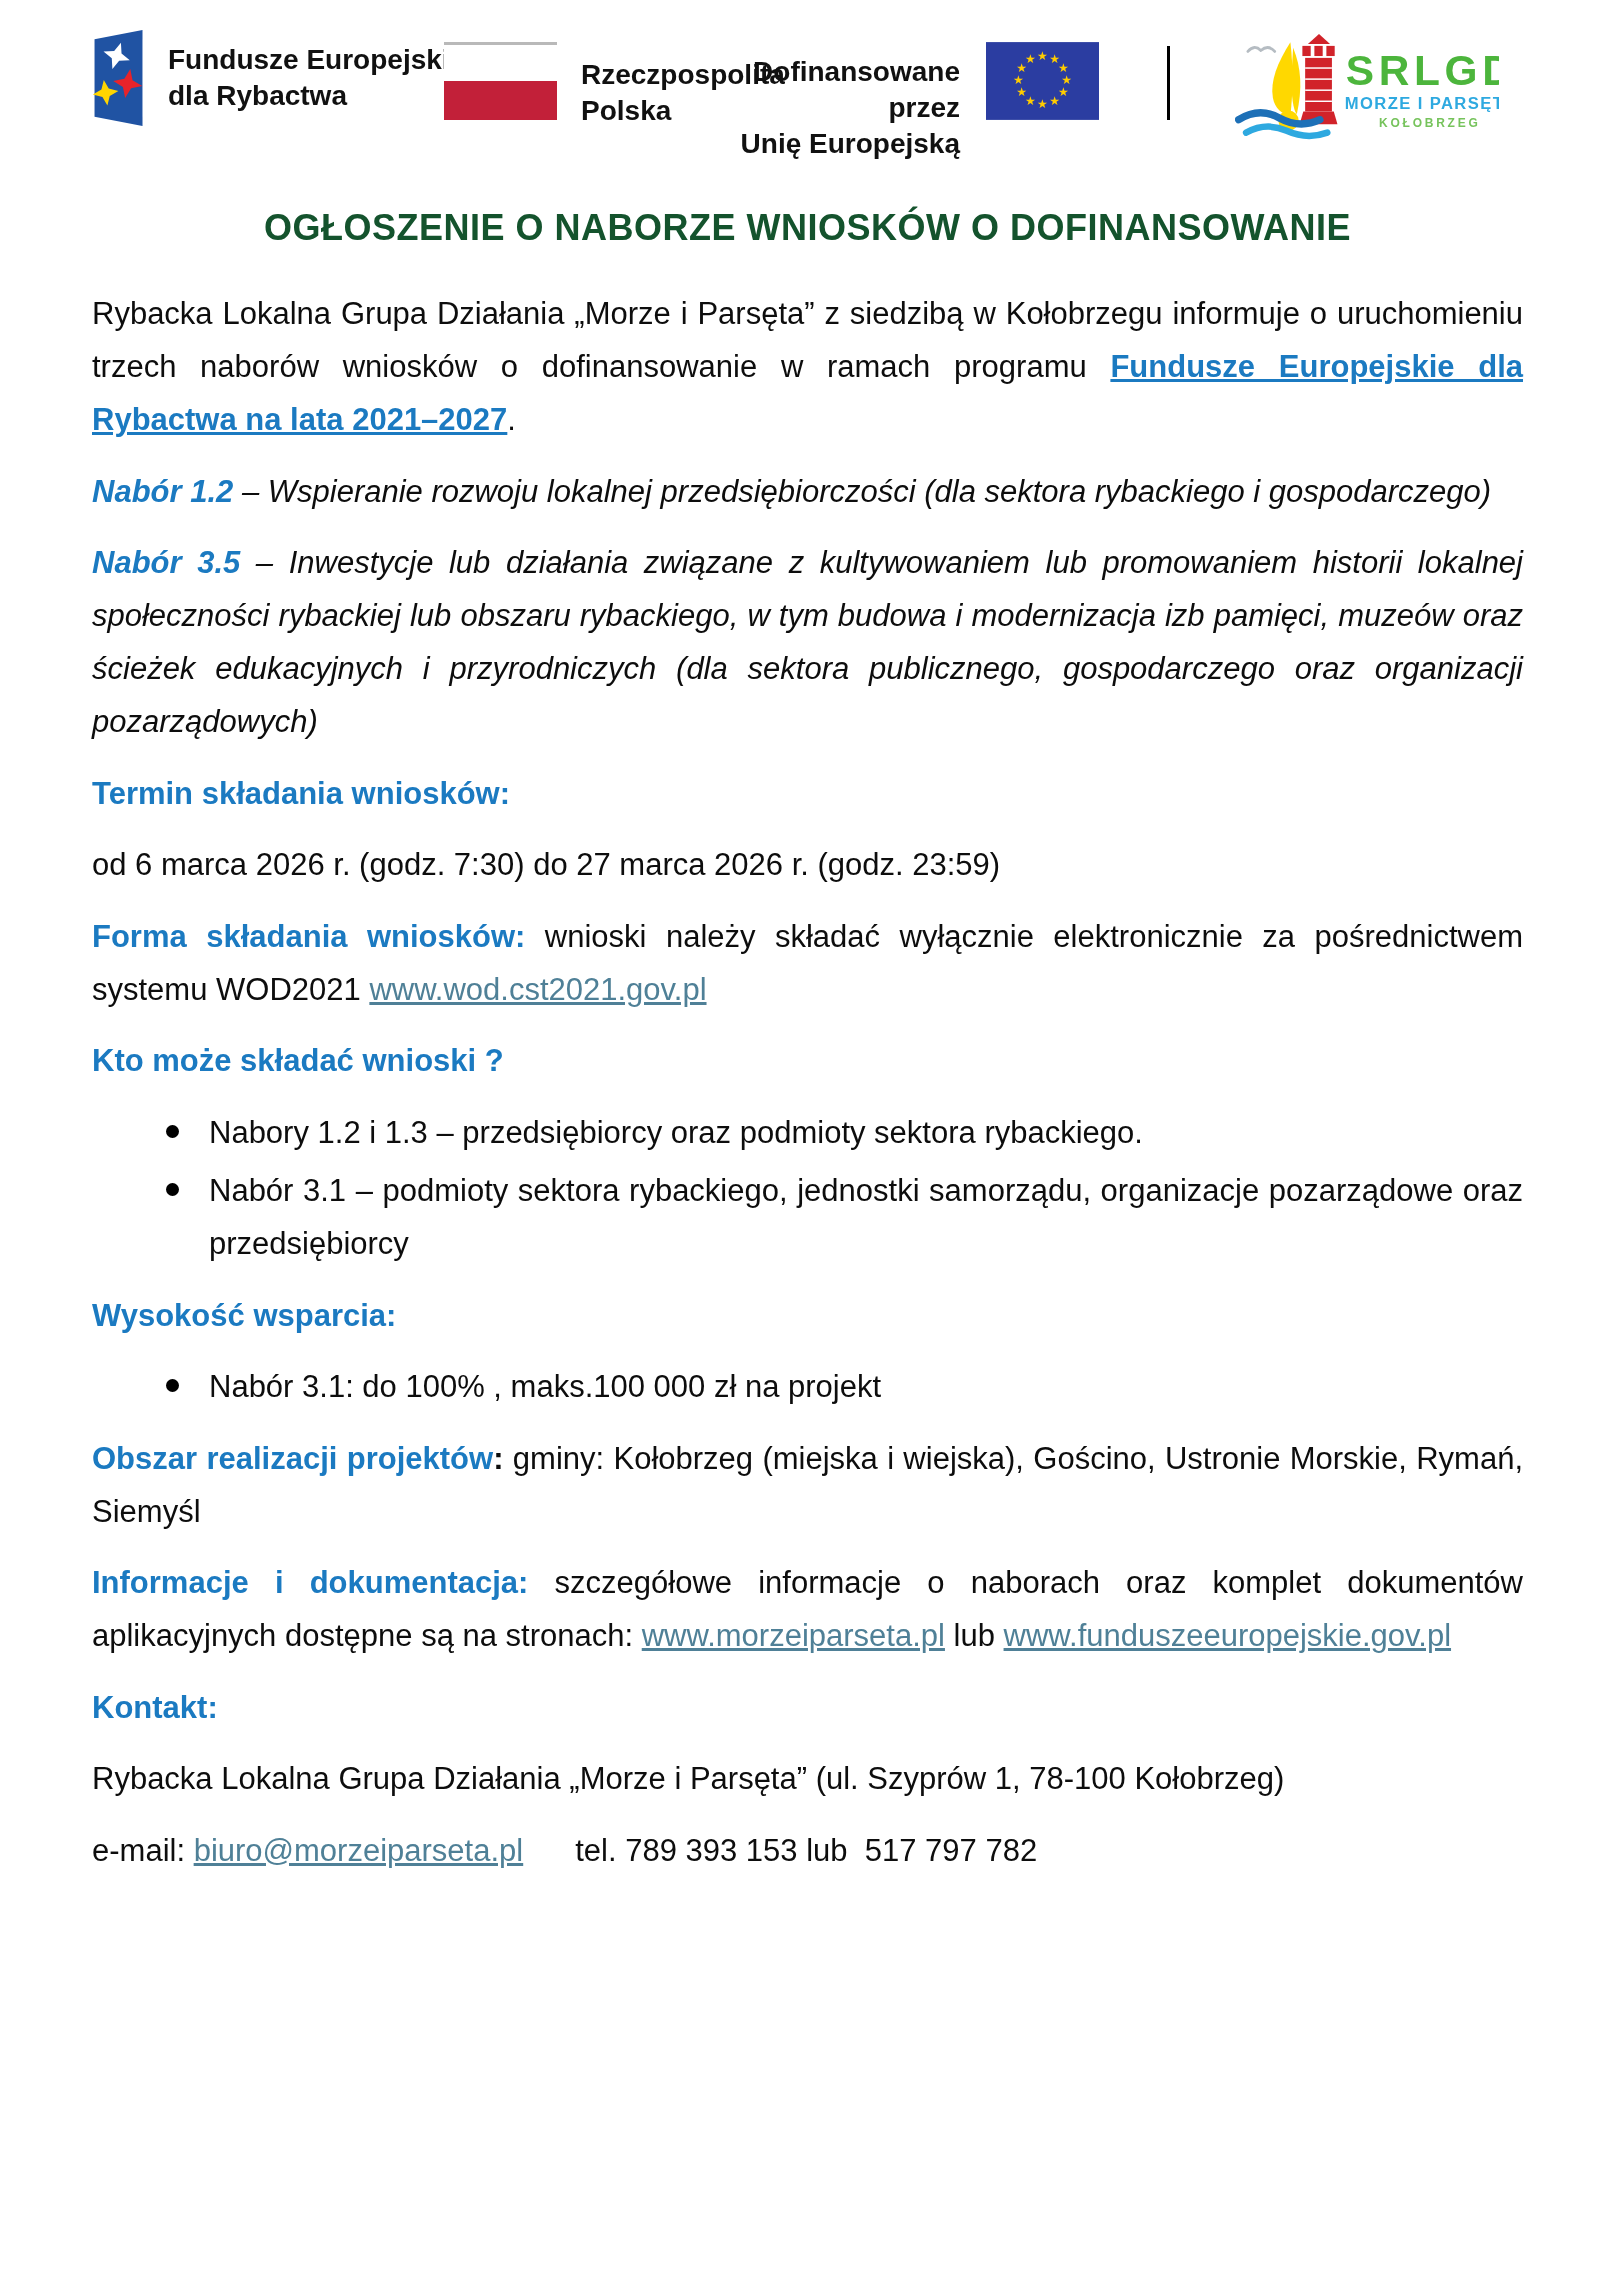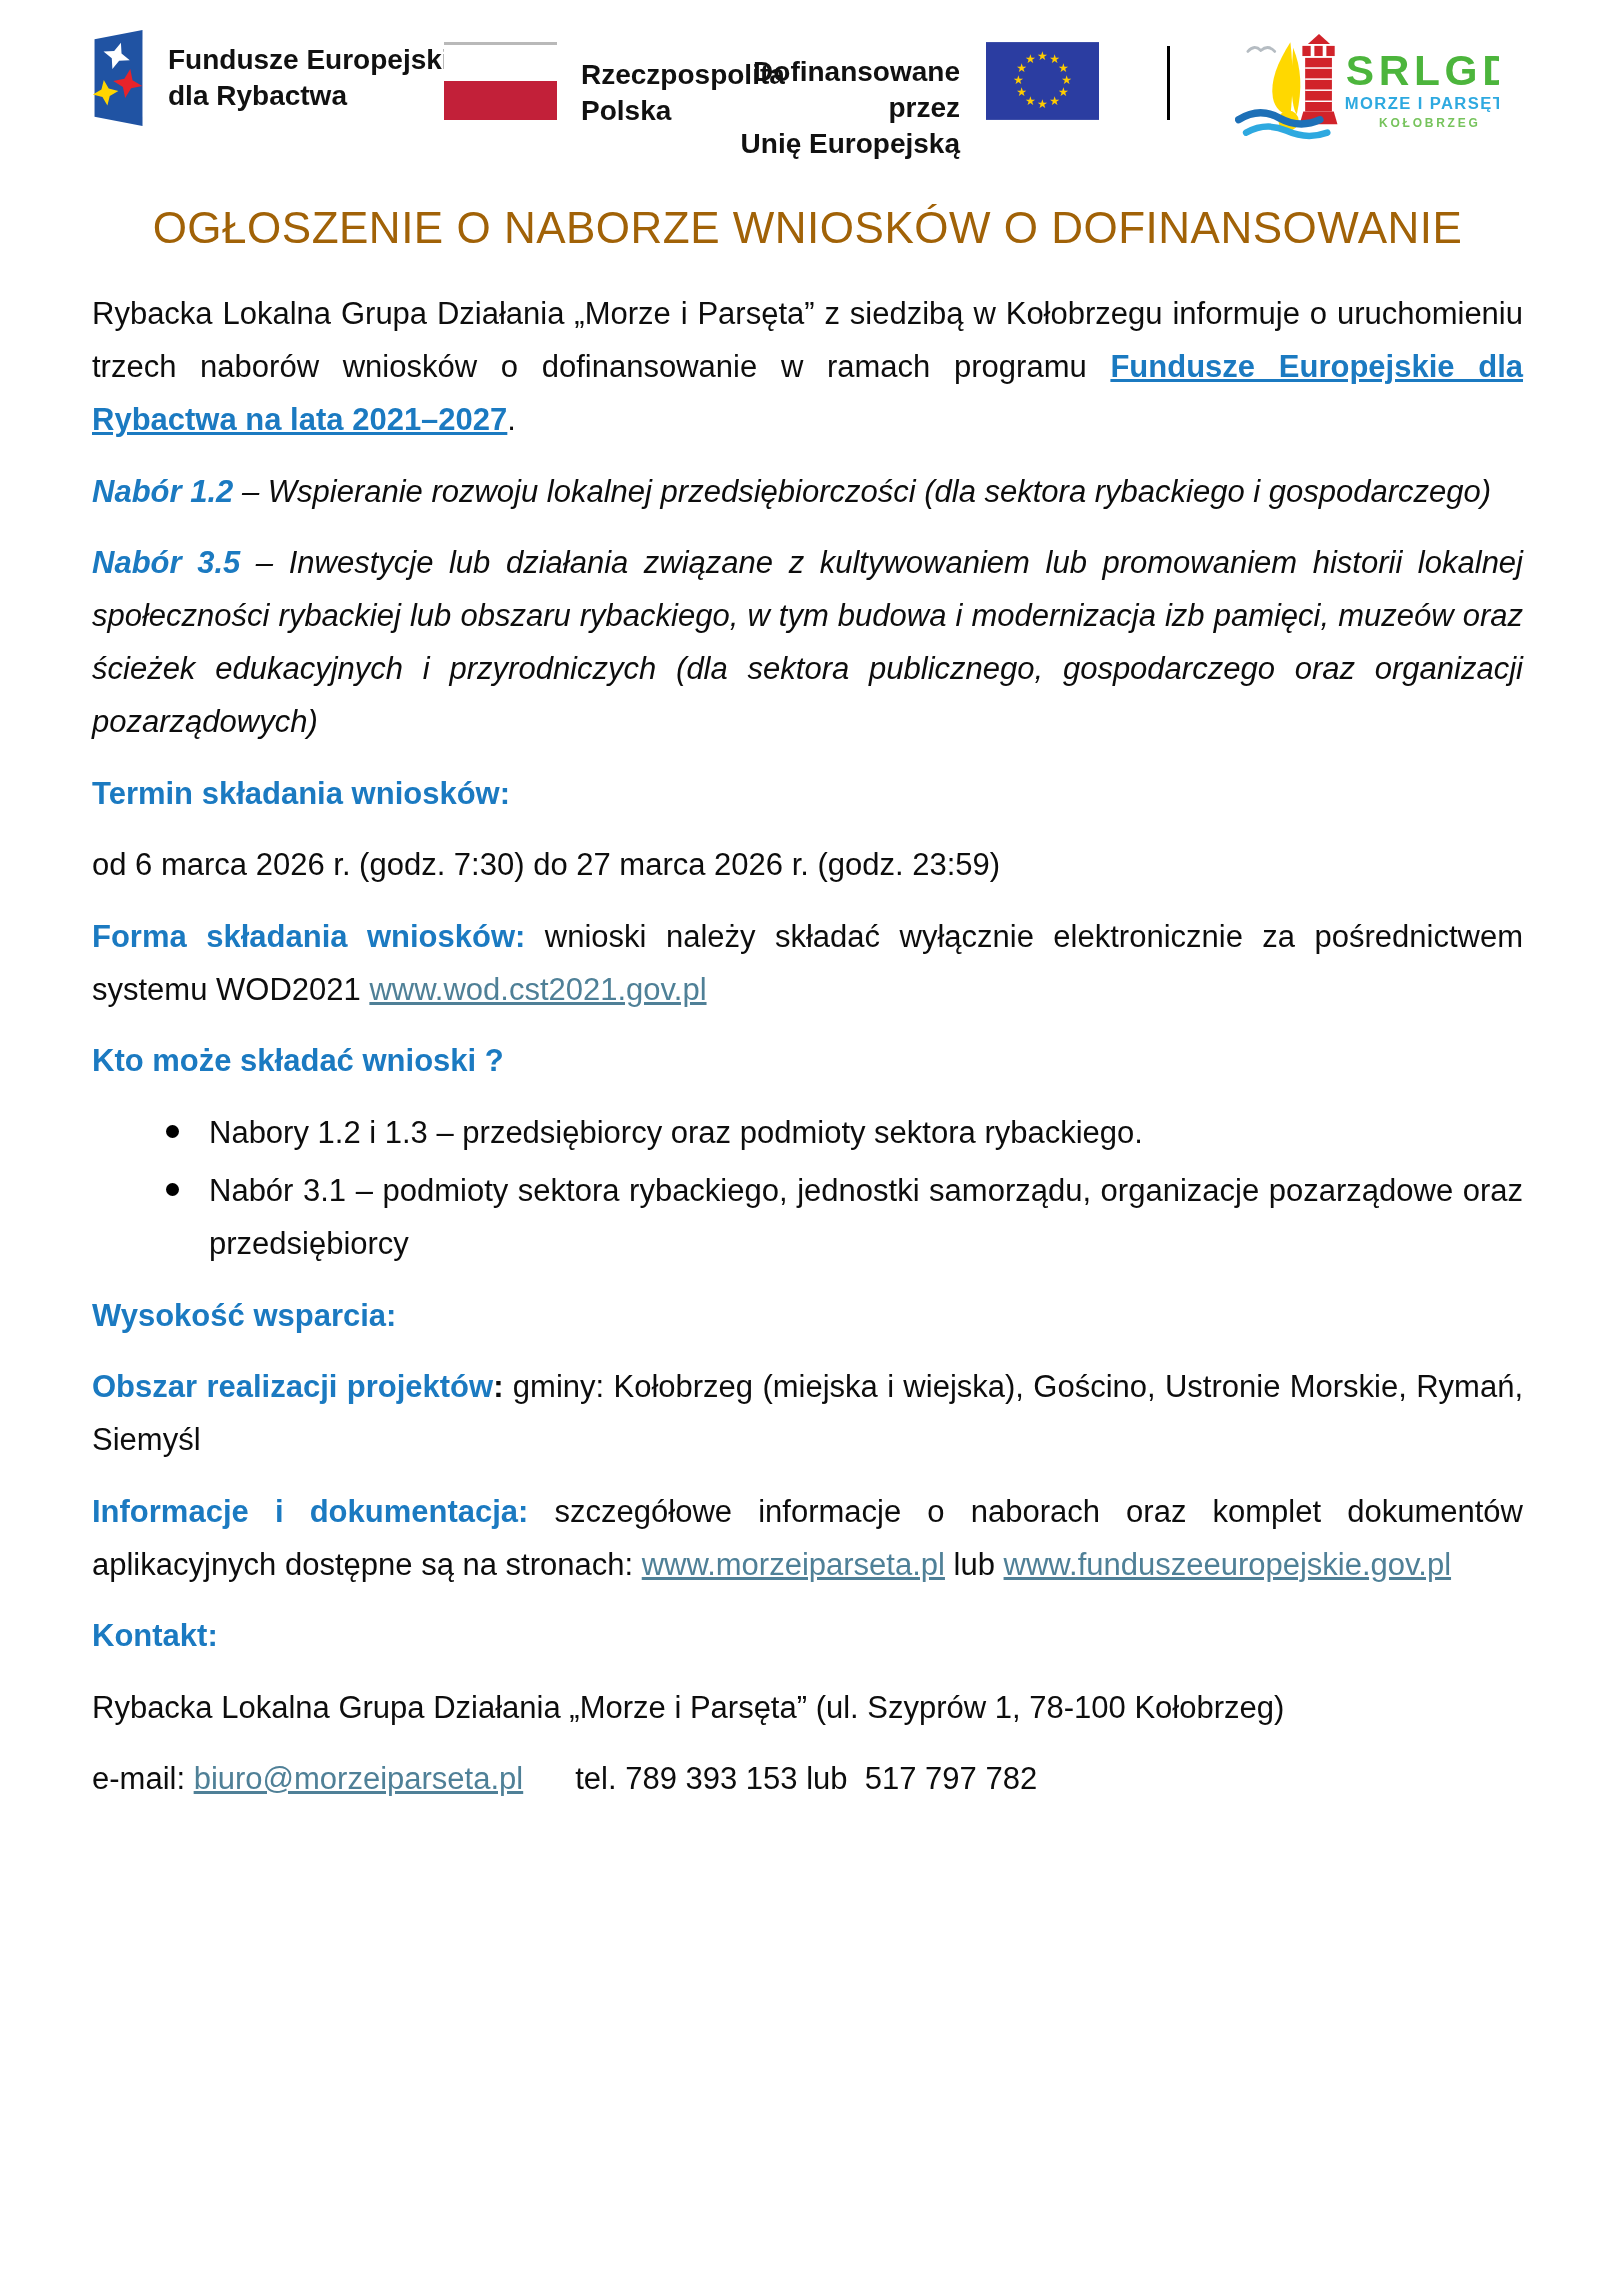--- a/index.html
+++ b/index.html
@@ -23,21 +23,21 @@
   .pl-red{height:39px;background:#c22039;}
   .logo-pl .txt{font-weight:bold;font-size:28px;line-height:36px;color:#111;margin-top:14.8px;}
   .logo-eu{left:681px;top:42px;display:flex;gap:26px;}
   .logo-eu .txt{width:279px;text-align:right;font-weight:bold;font-size:28px;line-height:36px;color:#111;margin-top:12px;}
   .hdr-divider{left:1167px;top:46px;width:2.8px;height:74px;background:#000;}
   .logo-srlgd{left:1235px;top:31px;}
 
   
   .doc{padding:0 90px 0 92px;}
   h1{
-    font-size:44px;line-height:44px;font-weight:normal;color:#a16207;
+    font-size:36px;line-height:44px;font-weight:bold;color:#14532d;
     text-align:center;margin:42px 0 37px;letter-spacing:0.5px;
   }
   .doc p{margin:0 0 18.5px;text-align:justify;}
   h2{font-size:31px;line-height:53px;font-weight:bold;color:#1b7ac1;margin:0 0 18.5px;}
   .lbl{color:#1b7ac1;font-weight:bold;}
   .call{font-style:italic;}
   .call .lbl{font-style:italic;}
   a.link-steel{color:#4f8097;text-decoration:underline;text-decoration-color:#4f8097;cursor:pointer;}
   a.link-accent{color:#1b7ac1;font-weight:bold;text-decoration:underline;cursor:pointer;}
   ul.dots{margin:0 0 18.5px;padding:0;list-style:none;}
@@ -160,20 +160,21 @@
     <p><span class="lbl">Forma składania wniosków:</span><span> wnioski należy składać wyłącznie elektronicznie za pośrednictwem systemu WOD2021 </span><a class="link-steel">www.wod.cst2021.gov.pl</a></p>
 
     <h2>Kto może składać wnioski ?</h2>
     <ul class="dots">
       <li><span>Nabory 1.2 i 1.3 – przedsiębiorcy oraz podmioty sektora rybackiego.</span></li>
       <li><span>Nabór 3.1 – podmioty sektora rybackiego, jednostki samorządu, organizacje pozarządowe oraz przedsiębiorcy</span></li>
     </ul>
 
     <h2>Wysokość wsparcia:</h2>
     <ul class="dots">
+      <li><span>Nabór 3.1: do 100% , maks.100 000 zł na projekt</span></li>
     </ul>
 
     <p><span class="lbl">Obszar realizacji projektów</span><span style="font-weight:bold">:</span><span> gminy: Kołobrzeg (miejska i wiejska), Gościno, Ustronie Morskie, Rymań, Siemyśl</span></p>
 
     <p><span class="lbl">Informacje i dokumentacja:</span><span> szczegółowe informacje o naborach oraz komplet dokumentów aplikacyjnych dostępne są na stronach:  </span><a class="link-steel">www.morzeiparseta.pl</a><span>  lub </span><a class="link-steel">www.funduszeeuropejskie.gov.pl</a></p>
 
     <h2>Kontakt:</h2>
     <p>Rybacka Lokalna Grupa Działania „Morze i Parsęta” (ul. Szyprów 1, 78-100 Kołobrzeg)</p>
 
     <p><span class="email-label">e-mail: </span><a class="link-steel">biuro@morzeiparseta.pl</a><span class="phone">tel. 789 393 153 lub  517 797 782</span></p>

